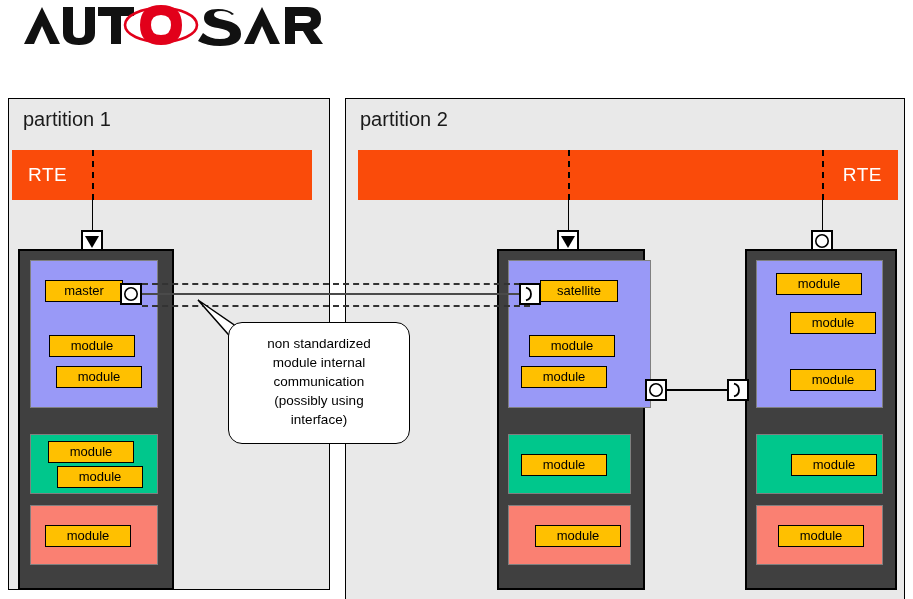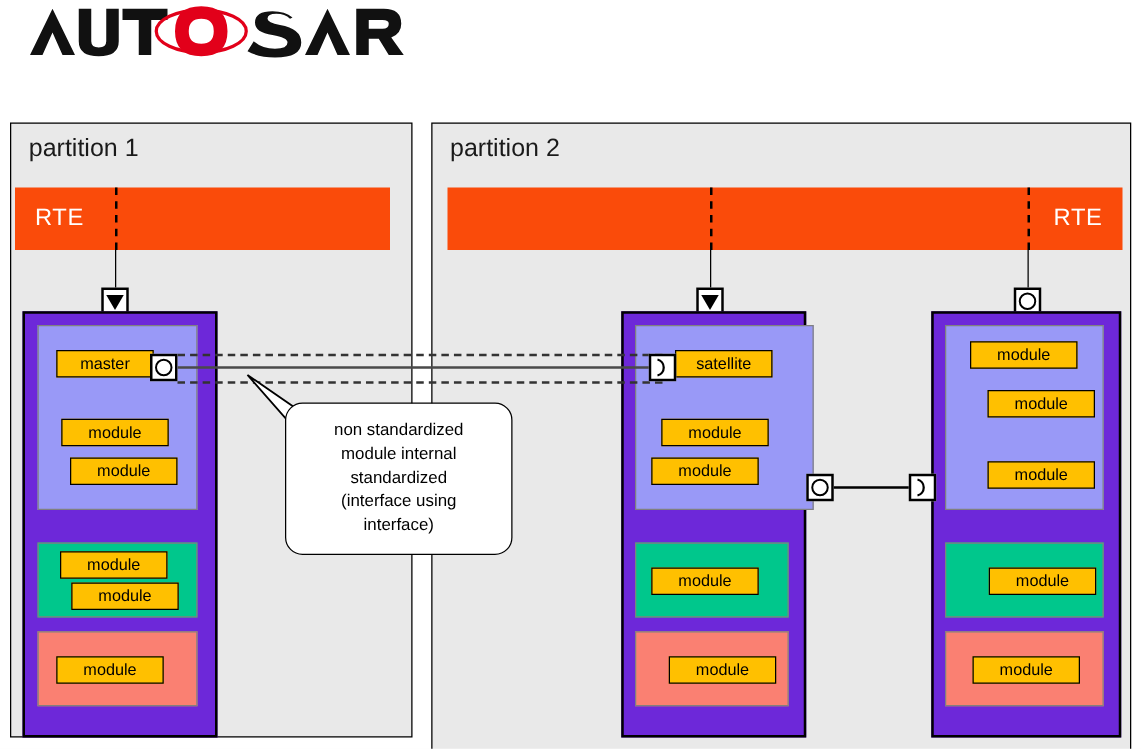--- a/index.html
+++ b/index.html
@@ -59,21 +59,21 @@
     font-size: 19px;
     font-weight: normal;
     letter-spacing: 0.5px;
   }
   #rte-1 .rte-label { left: 16px; }
   #rte-2 .rte-label { right: 16px; }
 
   
   .stack {
     position: absolute;
-    background: #6d28d9;
+    background: #404040;
     border: 2px solid #000000;
     box-sizing: border-box;
     text-decoration: underline;
   }
   #stack-1 { left: 18px;  top: 249px; width: 156px; height: 341px; }
   #stack-2 { left: 497px; top: 249px; width: 148px; height: 341px; }
   #stack-3 { left: 745px; top: 249px; width: 152px; height: 341px; }
 
   .group {
     position: absolute;
@@ -310,17 +310,17 @@
 <div class="dashdot" style="left:142px; top:305px; width:388px; z-index:10;"></div>
 
 <svg id="callout-tail" viewBox="0 0 72 62">
   <path d="M2 2 L46 52 L60 42 Z" fill="#ffffff" stroke="#000000" stroke-width="1.5"></path>
 </svg>
 
 <div id="callout">
   <div id="callout-text">
     <span>non standardized</span><br>
     <span>module internal</span><br>
-    <span>standardized</span><br>
-    <span>(interface using</span><br>
+    <span>communication</span><br>
+    <span>(possibly using</span><br>
     <span>interface)</span>
   </div>
 </div>
 
 </body></html>

